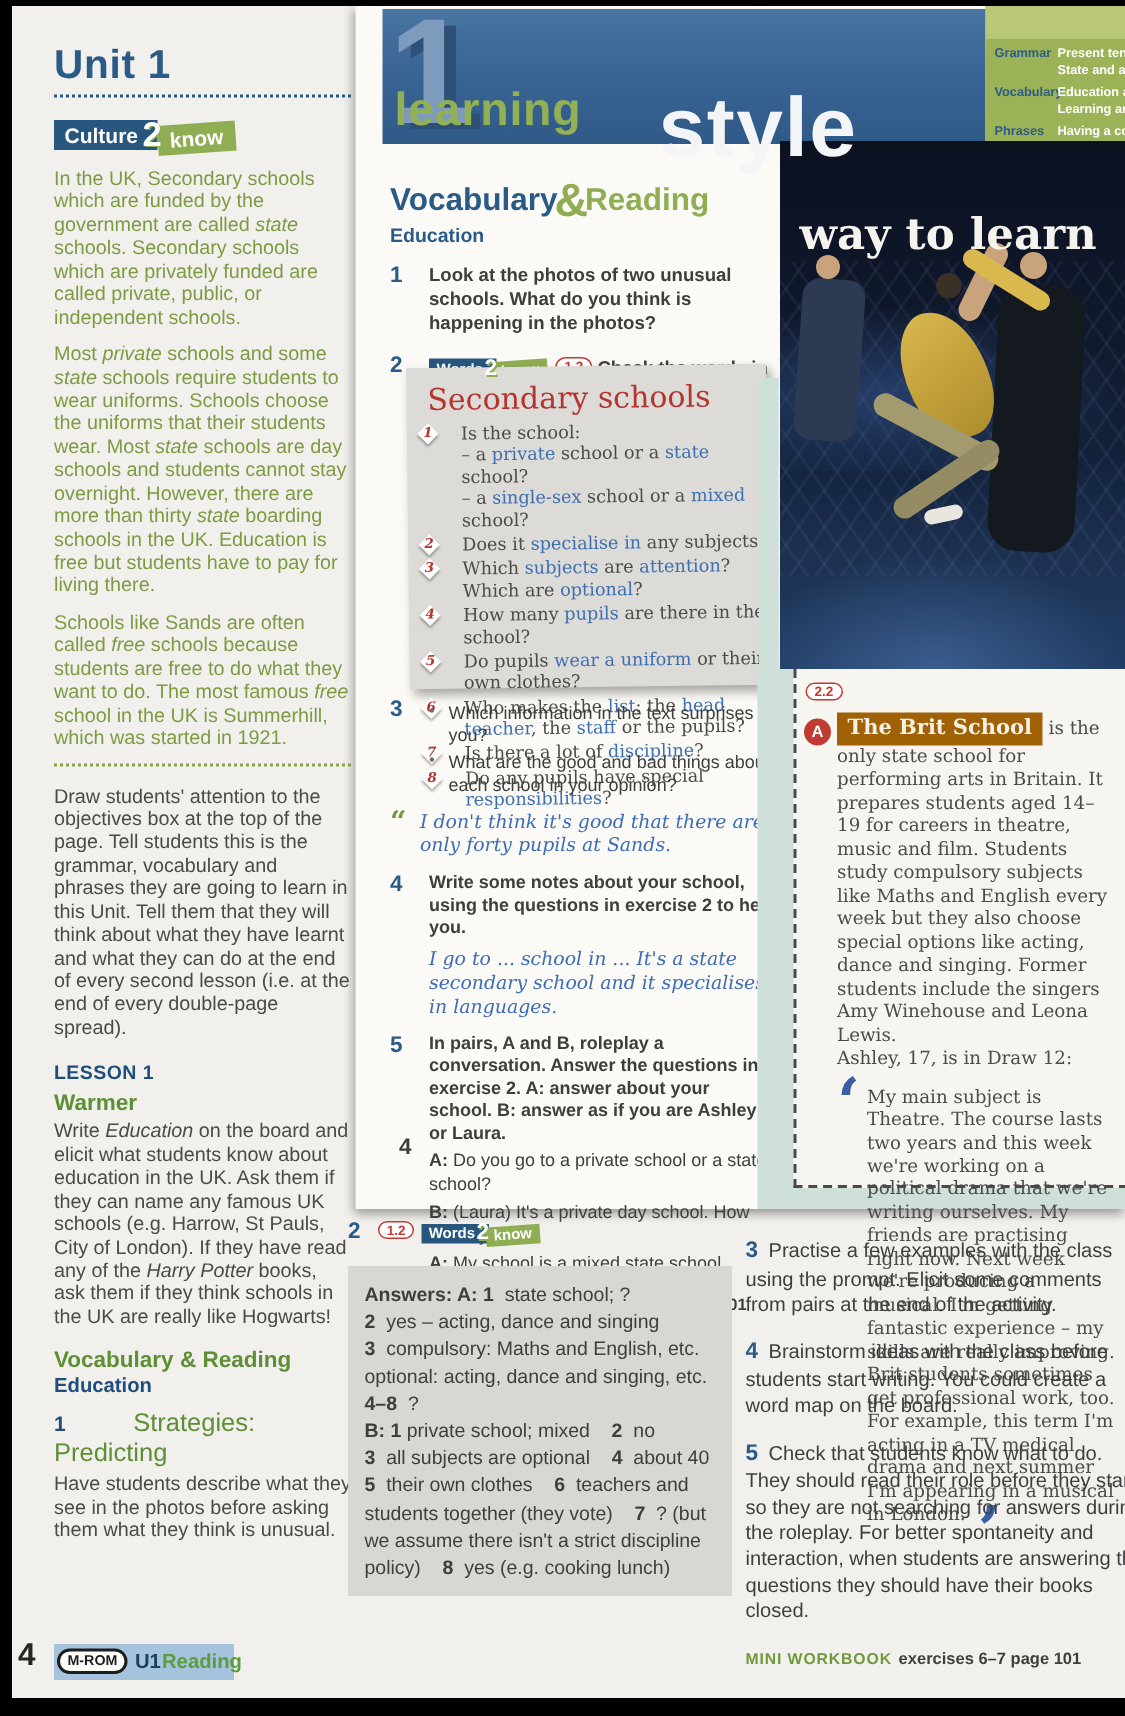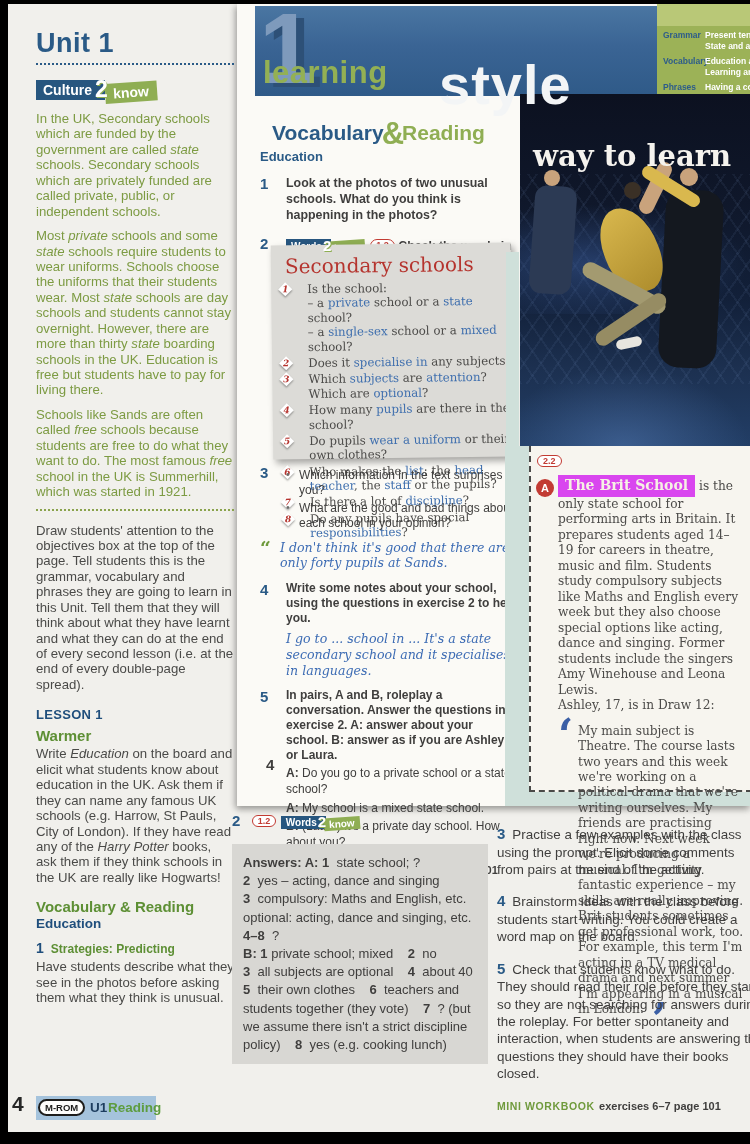--- a/index.html
+++ b/index.html
@@ -17,42 +17,42 @@
   .badge-num{color:#fff;font-weight:bold;font-size:23px;margin-left:-10px;position:relative;z-index:2;display:inline-block;transform:translateY(2px);text-shadow:1px 1px 0 #8fae53;}
   .badge-right{background:#8fae53;color:#fff;font-weight:bold;font-size:14px;padding:2px 8px;display:inline-block;transform:rotate(-4deg) translate(-3px,2px);}
   .green-para{color:#7d9b43;font-size:13.2px;line-height:1.17;margin:0 0 9px;}
   .dark-para{color:#4a4a48;font-size:13.2px;line-height:1.17;margin:0 0 10px;}
   .lesson-label{color:#1f4e7c;font-weight:bold;font-size:13px;margin:15px 0 5px;letter-spacing:.3px;}
   .warmer-h{color:#5d8f34;font-weight:bold;font-size:15px;margin:0 0 2px;}
   .vocab-h{color:#5d8f34;font-weight:bold;font-size:15px;margin:13px 0 1px;}
   .edu-h{color:#1f4e7c;font-weight:bold;font-size:13.5px;margin:0 0 8px;}
   .ex1-line{margin:0 0 2px;}
   .num-blue{color:#1f4e7c;font-weight:bold;font-size:14px;margin-right:7px;}
-  .strat{color:#5d8f34;font-weight:bold;font-size:12px;}
+  .strat{color:#5d8f34;font-weight:normal;font-size:17px;margin-left:38px;}
   .seg-i{font-style:italic;}
   .seg-b{font-weight:bold;}
   .seg-blue{color:#3f6fae;}
 
   
   .page{position:absolute;left:237px;top:4px;width:513px;height:802px;background:#fbfaf6;
         box-shadow:-3px 2px 6px rgba(0,0,0,.18),0 4px 6px rgba(0,0,0,.22);}
   .banner{position:absolute;left:255px;top:6px;width:402px;height:90px;
           background:linear-gradient(180deg,#4a76a2 0%,#3a6494 45%,#2f5a88 100%);}
   .banner-num-shadow{position:absolute;left:12px;top:-4px;font-size:100px;line-height:1;font-weight:bold;color:#2d5077;}
   .banner-numeral{position:absolute;left:4px;top:-8px;font-size:100px;line-height:1;font-weight:bold;color:#7e9abc;}
   .banner-learning{position:absolute;left:8px;bottom:5px;font-size:31px;font-weight:bold;color:#93b054;letter-spacing:.5px;z-index:3;}
   .banner-style{position:absolute;left:184px;bottom:-21px;font-size:56px;font-weight:bold;color:#f3f5f6;letter-spacing:1px;z-index:3;}
   .objbox{position:absolute;left:657px;top:4px;width:93px;height:96px;background:#9cb257;overflow:hidden;}
   .objbox-top{height:22px;background:#b9c877;}
   .obj-row{position:absolute;left:6px;white-space:nowrap;}
   .obj-label{color:#2d5c8a;font-weight:bold;font-size:8.5px;display:inline-block;width:42px;vertical-align:top;}
   .obj-val{display:inline-block;color:#fff;font-weight:bold;font-size:8.5px;line-height:1.3;vertical-align:top;}
 
   .maincol{position:absolute;left:260px;top:112px;width:256px;}
-  .vr-h{margin:0 12px 1px;}
+  .vr-h{margin:0 0 1px;}
   .vr-p1{color:#2a5a86;font-weight:bold;font-size:21px;}
   .vr-amp{color:#8fae53;font-weight:bold;font-size:31px;position:relative;top:4px;margin:0 -2px;}
   .vr-p2{color:#8fae53;font-weight:bold;font-size:21px;}
   .edu2{color:#2a5a86;font-weight:bold;font-size:13px;margin:0 0 11px;}
   .ex{display:grid;grid-template-columns:26px 1fr;margin-bottom:12px;}
   .ex-num{color:#2a5a86;font-weight:bold;font-size:15px;}
   .ex-text{color:#3f3e3d;font-weight:bold;font-size:12.4px;line-height:1.3;}
   .badge.small{margin:0;}
   .badge.small .badge-left{font-size:10px;padding:1px 9px 1px 5px;}
   .badge.small .badge-num{font-size:15px;margin-left:-8px;transform:translateY(1px);}
@@ -101,21 +101,21 @@
   
   .mintpanel{position:absolute;left:505px;top:446px;width:245px;height:360px;background:#cfe0da;}
   .mint-sliver{position:absolute;left:506px;top:252px;width:13px;height:194px;background:#cfe0da;}
   .britbox{position:absolute;left:529px;top:446px;width:221px;height:344px;background:#f7f5ef;
            border-left:2px dashed #4a4a48;border-bottom:2px dashed #4a4a48;}
   .audio14{position:absolute;left:6px;top:9px;}
   .letterA{position:absolute;left:5px;top:33px;width:18px;height:18px;border-radius:50%;background:#c23b33;
            color:#fff;font-weight:bold;font-size:11px;text-align:center;line-height:18px;}
   .brit-content{position:absolute;left:27px;top:29px;width:186px;font-family:"DejaVu Serif",serif;
                 font-size:12.2px;color:#4c4b49;line-height:1.27;}
-  .brit-name{display:inline-block;background:#d946ef;color:#f6f1e4;font-weight:bold;font-size:14px;
+  .brit-name{display:inline-block;background:#a16207;color:#f6f1e4;font-weight:bold;font-size:14px;
              padding:2px 7px;margin-right:4px;font-family:"DejaVu Serif",serif;}
   .brit-ashley{margin-top:5px;}
   .brit-quote{display:grid;grid-template-columns:20px 1fr;margin-top:10px;}
   .bq-open{color:#3b5fa5;font-family:"DejaVu Serif",serif;font-weight:bold;font-size:44px;line-height:.55;}
   .bq-close{color:#3b5fa5;font-family:"DejaVu Serif",serif;font-weight:bold;font-size:44px;line-height:0;
             vertical-align:-22px;margin-left:8px;}
 
   
   .bn1{position:absolute;left:232px;top:812px;width:256px;}
   .bn-head{margin-bottom:8px;}
@@ -259,22 +259,22 @@
       <div>
         <div class="exf-text">Write some notes about your school, using the questions in exercise 2 to help you.</div>
         <div class="sample" style="margin-top:5px;">I go to ... school in ...  It's a state secondary school and it specialises in languages.</div>
       </div>
     </div>
     <div class="exf" style="margin-top:6px;">
       <div class="ex-num">5</div>
       <div>
         <div class="exf-text">In pairs, A and B, roleplay a conversation. Answer the questions in exercise 2. A: answer about your school. B: answer as if you are Ashley or Laura.</div>
         <div class="dline"><span class="sp">A:</span> <span>Do you go to a private school or a state school?</span></div>
+        <div class="dline"><span class="sp">B:</span> <span>(Laura) It's a private day school. How about you?</span></div>
         <div class="dline"><span class="sp">A:</span> <span>My school is a mixed state school.</span></div>
-        <div class="dline"><span class="sp">B:</span> <span>(Laura) It's a private day school. How about you?</span></div>
       </div>
     </div>
     <div class="mini">
       <span class="mini-label">MINI WORKBOOK</span>
       <span class="mini-text">exercises 6–7 page 101</span>
     </div>
   </div>
   <div class="pagenum">4</div>
 
   <div class="photo">

